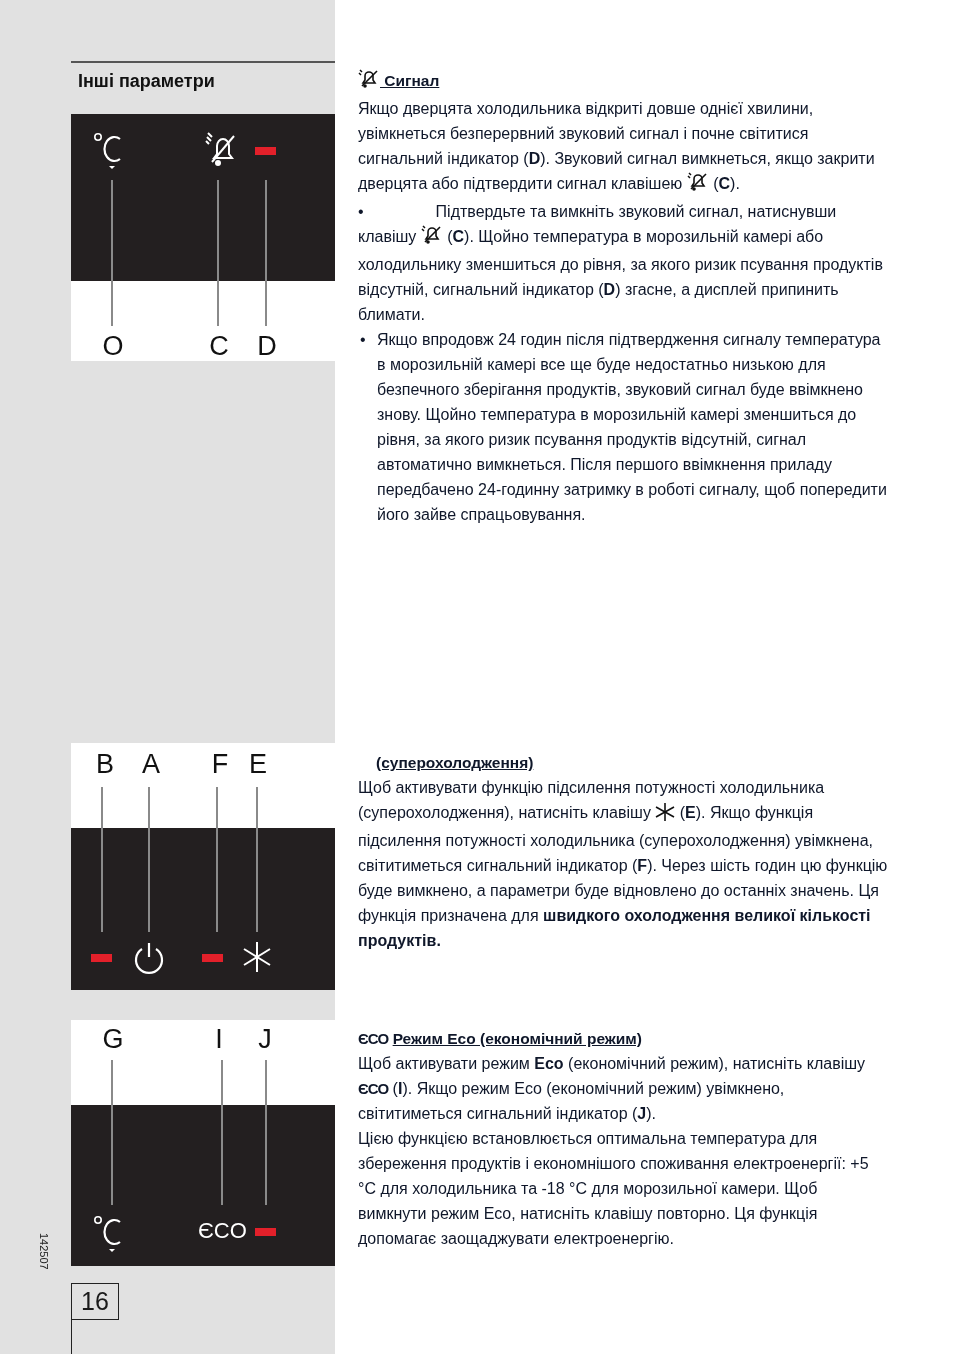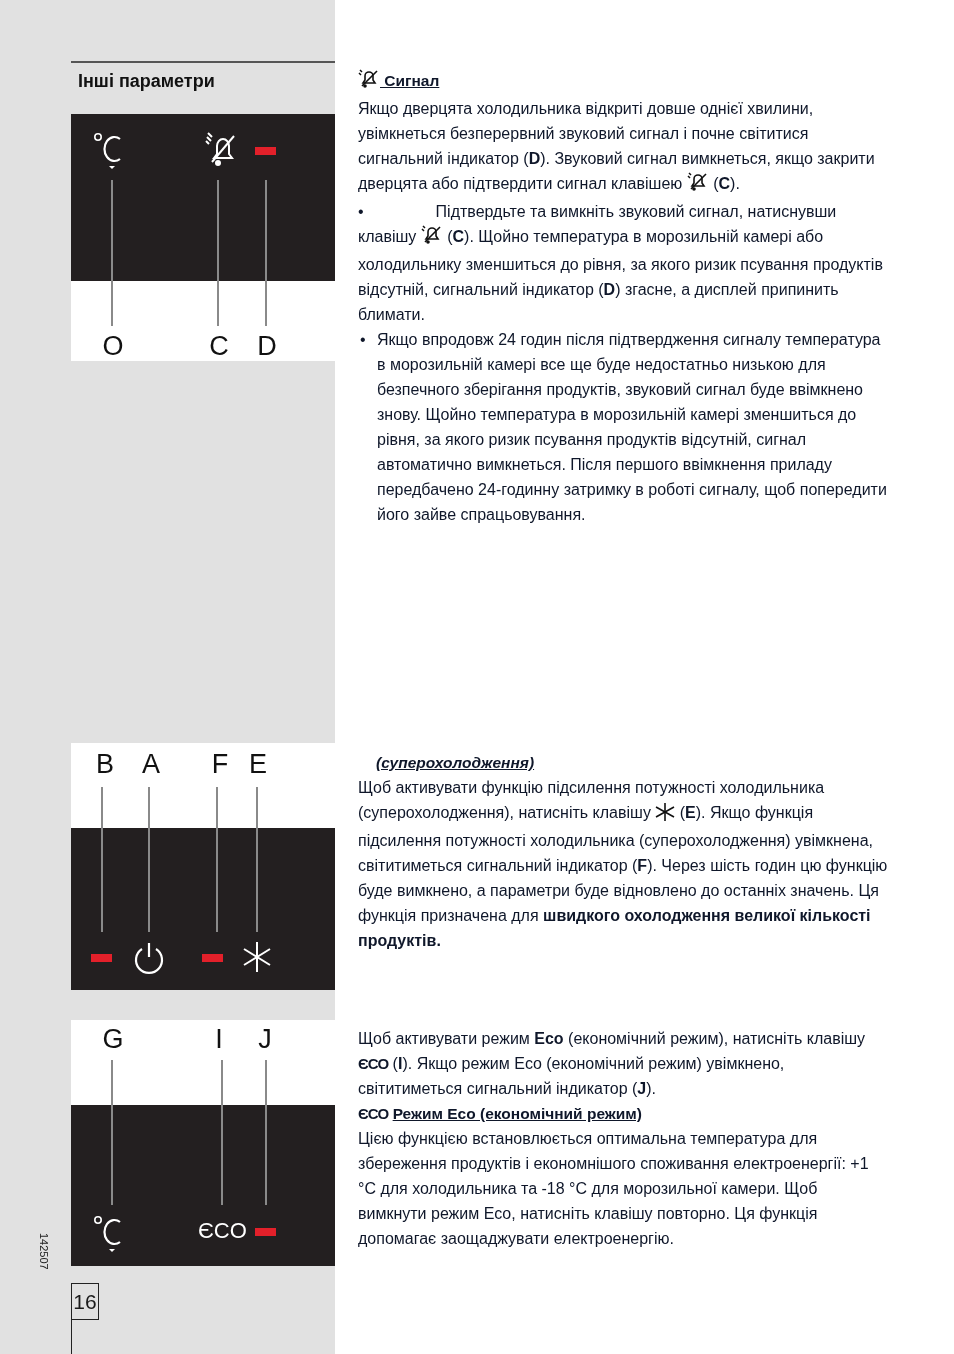--- a/index.html
+++ b/index.html
@@ -27,22 +27,22 @@
     position: absolute; font-size: 27px; color: #111; transform: translateX(-50%);
     line-height: 1;
   }
   .redbar { position: absolute; width: 21px; height: 8px; background: #e3202a; }
   .wicon { position: absolute; color: #fff; }
   .doc-id {
     position: absolute; left: 50px; top: 1233px; font-size: 11px; color: #222;
     transform: rotate(90deg); transform-origin: left top;
   }
   .page-box {
-    position: absolute; left: 71px; top: 1283px; width: 28px; height: 37px;
-    border: 1px solid #222; box-sizing: border-box; font-size: 21px; text-align: center; line-height: 35px;
+    position: absolute; left: 71px; top: 1283px; width: 48px; height: 37px;
+    border: 1px solid #222; box-sizing: border-box; font-size: 25px; text-align: center; line-height: 35px;
     background: #e1e1e1;
   }
   .page-line { position: absolute; left: 71px; top: 1319px; width: 1px; height: 35px; background: #222; }
 
   .content {
     position: absolute; left: 358px; width: 530px;
     font-size: 16px; line-height: 25px; color: #0f172a;
   }
   .content p { margin: 0; }
   .sec-title { font-weight: bold; text-decoration: underline; font-size: 15.5px; }
@@ -158,25 +158,25 @@
   <p><span>•</span><span style="display:inline-block;width:72px;"></span><span>Підтвердьте та вимкніть звуковий сигнал, натиснувши клавішу </span><span class="inline-icon"><svg width="22" height="20" viewBox="0 0 22 20">
           <path d="M2 1 L4 3 M1 4 L3 6" stroke="#111" stroke-width="1.5"></path>
           <path d="M5 14 L7 11 L7 7 A4 4 0 0 1 15 7 L15 11 L17 14 Z" fill="none" stroke="#111" stroke-width="1.6"></path>
           <line x1="4" y1="17" x2="19" y2="2" stroke="#111" stroke-width="1.6"></line>
           <circle cx="7" cy="17" r="1.8" fill="#111"></circle>
         </svg></span><span> (</span><b>C</b><span>). Щойно температура в морозильній камері або холодильнику зменшиться до рівня, за якого ризик псування продуктів відсутній, сигнальний індикатор (</span><b>D</b><span>) згасне, а дисплей припинить блимати.</span></p>
   <div class="bullet-row"><span class="dot">•</span><span>Якщо впродовж 24 годин після підтвердження сигналу температура в морозильній камері все ще буде недостатньо низькою для безпечного зберігання продуктів, звуковий сигнал буде ввімкнено знову. Щойно температура в морозильній камері зменшиться до рівня, за якого ризик псування продуктів відсутній, сигнал автоматично вимкнеться. Після першого ввімкнення приладу передбачено 24-годинну затримку в роботі сигналу, щоб попередити його зайве спрацьовування.</span></div>
 </div>
 
 <div class="content" style="top:750px;">
-  <p style="padding-left:18px;font-style:italic;"><span class="sec-title"> (суперохолодження)</span></p>
+  <p style="padding-left:18px;"><span class="sec-title"> (суперохолодження)</span></p>
   <p><span>Щоб активувати функцію підсилення потужності холодильника (суперохолодження), натисніть клавішу </span><span class="inline-icon"><svg width="20" height="18" viewBox="0 0 20 18">
           <line x1="10" y1="0" x2="10" y2="18" stroke="#111" stroke-width="1.6"></line>
           <line x1="1" y1="4" x2="19" y2="14" stroke="#111" stroke-width="1.6"></line>
           <line x1="1" y1="14" x2="19" y2="4" stroke="#111" stroke-width="1.6"></line>
         </svg></span> <span>(</span><b>E</b><span>). Якщо функція підсилення потужності холодильника (суперохолодження) увімкнена, світитиметься сигнальний індикатор (</span><b>F</b><span>). Через шість годин цю функцію буде вимкнено, а параметри буде відновлено до останніх значень. Ця функція призначена для </span><b>швидкого охолодження великої кількості продуктів.</b></p>
 </div>
 
 <div class="content" style="top:1026px;">
+  <p><span class="eco-ico">ЄCO</span> <span class="sec-title">Режим Eco (економічний режим)</span></p>
   <p><span>Щоб активувати режим </span><b>Eco</b><span> (економічний режим), натисніть клавішу </span><span class="eco-ico">ЄCO</span><span> (</span><b>I</b><span>). Якщо режим Eco (економічний режим) увімкнено, світитиметься сигнальний індикатор (</span><b>J</b><span>).</span></p>
-  <p><span class="eco-ico">ЄCO</span> <span class="sec-title">Режим Eco (економічний режим)</span></p>
-  <p>Цією функцією встановлюється оптимальна температура для збереження продуктів і економнішого споживання електроенергії: +1 °C для холодильника та -18 °C для морозильної камери. Щоб вимкнути режим Eco, натисніть клавішу повторно. Ця функція допомагає заощаджувати електроенергію.</p>
+  <p>Цією функцією встановлюється оптимальна температура для збереження продуктів і економнішого споживання електроенергії: +5 °C для холодильника та -18 °C для морозильної камери. Щоб вимкнути режим Eco, натисніть клавішу повторно. Ця функція допомагає заощаджувати електроенергію.</p>
 </div>
 
 </body></html>

